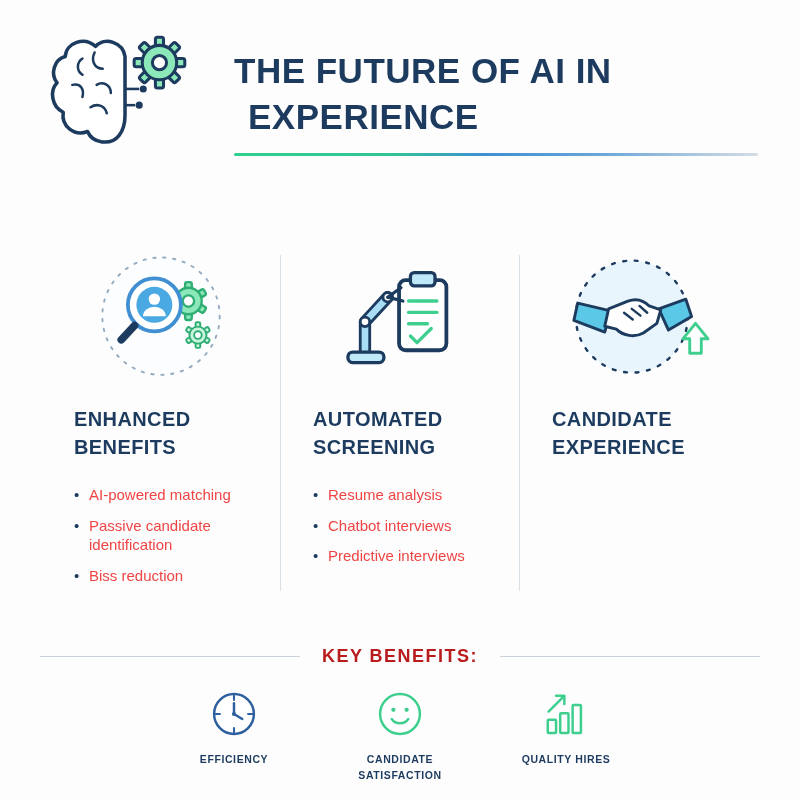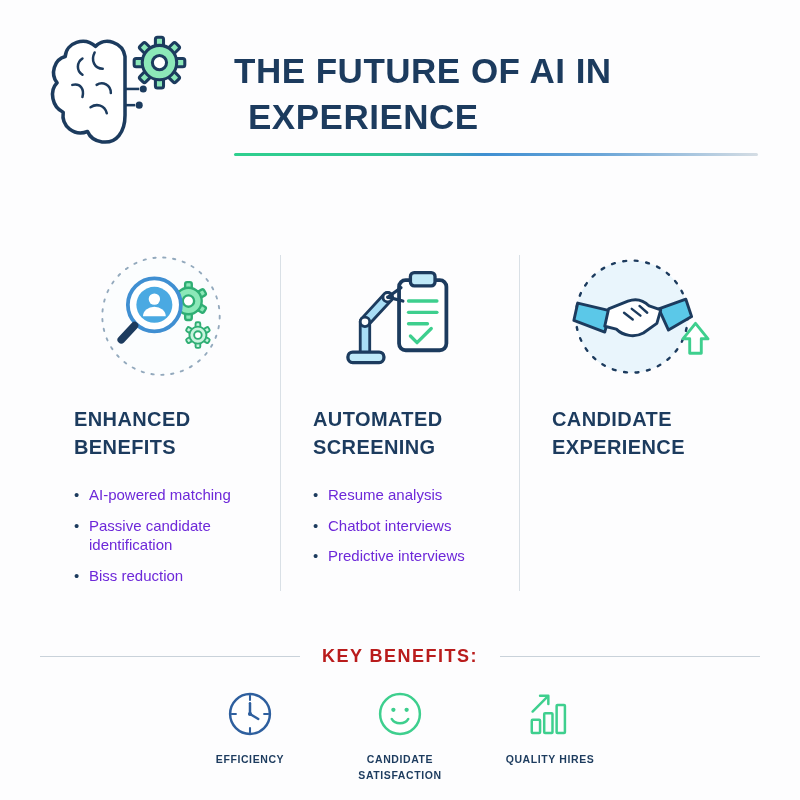--- a/index.html
+++ b/index.html
@@ -17,30 +17,30 @@
     background:linear-gradient(90deg,#2fd08e 0%, #30c496 30%, #3f8fd2 48%, #6ba6d8 70%, #d5dde4 100%); }
 
   
   .columns { position:absolute; top:243px; left:42px; width:716px; display:flex; }
   .column { flex:1 1 0; padding:0 18px; }
   .divider { width:1px; background:#d9e0e6; margin-top:12px; height:336px; flex:0 0 auto; }
   .col-icon { height:152px; display:flex; align-items:center; justify-content:center; }
   .col-title { margin-top:10px; padding-left:14px; color:#1c3b5e; font-size:20px; font-weight:800;
     letter-spacing:0.4px; line-height:1.4; }
   .bullets { margin-top:24px; padding-left:14px; list-style:none; }
-  .bullets li { position:relative; padding-left:15px; margin-bottom:11px; color:#6d28d9;
+  .bullets li { position:relative; padding-left:15px; margin-bottom:11px; color:#ef4444;
     font-size:15px; line-height:1.3; }
   .bullets li::before { content:"\2022"; position:absolute; left:0; top:0; color:#1c3b5e; }
 
   
   .benefits { position:absolute; top:646px; left:40px; width:720px; }
   .benefits-heading-row { display:flex; align-items:center; gap:22px; }
   .rule { flex:1 1 auto; height:1px; background:#c9d2da; }
   .benefits-heading { color:#b91c1c; font-size:18px; font-weight:800; letter-spacing:1.5px; white-space:nowrap; }
-  .benefit-items { margin-top:18px; display:flex; justify-content:center; align-items:flex-start; gap:28px; }
+  .benefit-items { margin-top:18px; display:flex; justify-content:center; align-items:flex-start; gap:44px; }
   .benefit { width:122px; display:flex; flex-direction:column; align-items:center; }
   .benefit-label { margin-top:5px; color:#1c3b5e; font-size:10.5px; font-weight:700;
     letter-spacing:0.6px; text-align:center; line-height:1.5; }
 </style>
 </head>
 <body>
 
 <div class="page">
 
   <header class="header">

